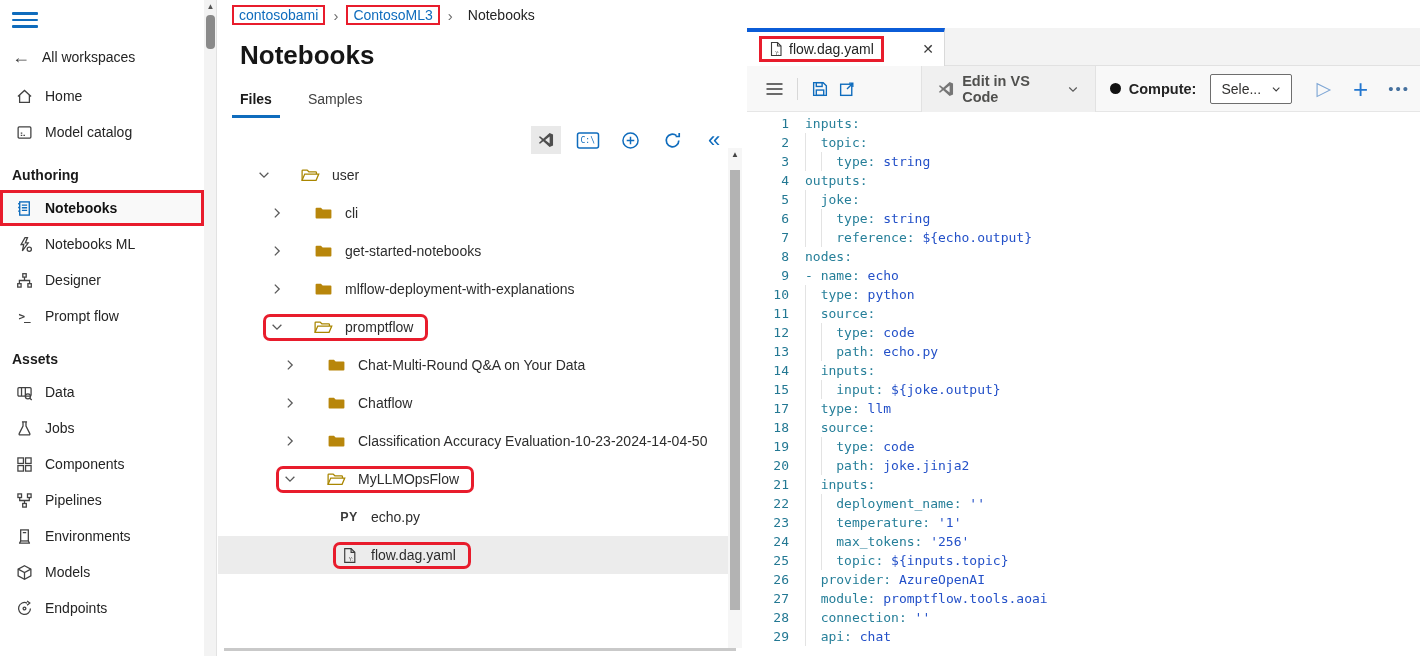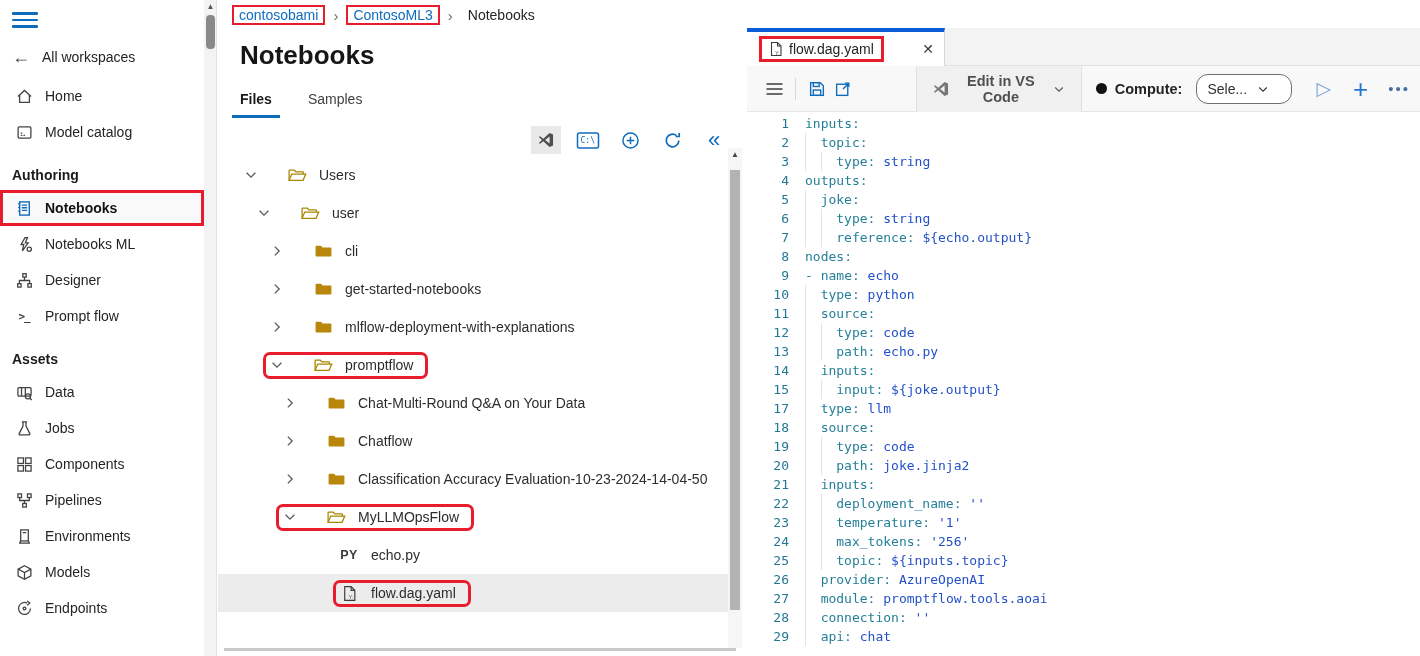--- a/index.html
+++ b/index.html
@@ -55,29 +55,29 @@
   .tree-sb .thumb { position:absolute; top:22px; left:2px; width:10px; height:440px; background:#b3b3b3; }
   .mid-hbar { position:absolute; left:6px; top:648px; width:512px; height:3px; background:#c9c9c9; }
 
   
   .tabstrip { position:absolute; left:747px; top:28px; width:673px; height:38px; background:#f3f3f3; border-bottom:1px solid #e1e1e1; }
   .etab { position:absolute; left:0; top:0; width:198px; height:38px; background:#fff; border-top:4px solid #0b5cd7; border-right:1px solid #d9d9d9; display:flex; align-items:center; padding:0 10px 0 12px; }
   .etab-inner { display:inline-flex; align-items:center; gap:6px; border:3px solid #e81c2c; padding:2px 7px; }
   .etab-name { font-size:14px; color:#242424; }
   .etab-close { margin-left:auto; font-size:14px; color:#3b3b3b; cursor:pointer; }
 
-  .etoolbar { position:absolute; left:747px; top:66px; width:673px; height:46px; background:#f8f8f8; border-bottom:1px solid #e6e6e6; display:flex; align-items:center;text-align:center; }
+  .etoolbar { position:absolute; left:747px; top:66px; width:673px; height:46px; background:#f8f8f8; border-bottom:1px solid #e6e6e6; display:flex; align-items:center; }
   .etb-btn { display:flex; align-items:center; justify-content:center; width:30px; height:30px; cursor:pointer; }
   .etb-divider { width:1px; height:22px; background:#d8d8d8; margin:0 8px; }
   .seg-vscode { height:46px; display:flex; align-items:center; gap:8px; padding:0 16px; background:#f0f0f0; border-left:1px solid #e2e2e2; border-right:1px solid #e2e2e2; margin-left:60px; cursor:pointer; }
   .seg-vscode .lbl { font-size:14.5px; color:#50504e; font-weight:bold; }
   .compute { display:flex; align-items:center; gap:8px; margin-left:14px; }
   .compute .dot { width:11px; height:11px; border-radius:50%; background:#111; }
   .compute .lbl { font-size:14.5px; font-weight:bold; color:#242424; }
-  .compute-select { display:flex; align-items:center; gap:10px; border:1px solid #6e6e6e; border-radius:12px; background:#fff; height:30px; padding:0 10px; margin-left:6px; font-size:14px; color:#323130; cursor:pointer; width:96px; }
+  .compute-select { display:flex; align-items:center; gap:10px; border:1px solid #6e6e6e; border-radius:2px; background:#fff; height:30px; padding:0 10px; margin-left:6px; font-size:14px; color:#323130; cursor:pointer; width:82px; }
   .run-icon { font-size:19px; color:#7ba4d4; margin-left:24px; cursor:pointer; }
   .plus-icon { font-size:26px; font-weight:300; color:#2477cf; margin-left:22px; cursor:pointer; line-height:20px; }
   .more-icon { font-size:15px; letter-spacing:2px; color:#46719e; margin-left:20px; margin-right:10px; cursor:pointer; }
 
   
   .editor { position:absolute; left:747px; top:112px; width:673px; height:544px; background:#fff; overflow:hidden; padding-top:2px; }
   .code-line { display:flex; height:19px; line-height:19px; font-family:"DejaVu Sans Mono", monospace; font-size:13px; white-space:pre; }
   .ln { flex:0 0 42px; text-align:right; color:#237893; margin-right:16px; }
   .guide { display:inline-block; width:2ch; height:19px; border-left:1px solid #e3e3e3; vertical-align:top; }
   .tok-k { color:#267f99; }
@@ -270,36 +270,20 @@
         <svg width="21" height="21" viewBox="0 0 20 20" fill="none" stroke="#0f6cbd" stroke-width="1.6">
             <path d="M16 10 a6 6 0 1 1 -2.2-4.65"></path>
             <path d="M16.4 2.8 V6.2 H13"></path>
           </svg>
       </div>
       <div class="mtb-btn">
           <span class="collapse-glyph">«</span>
         </div>
     </div>
     <div class="tree" id="tree">
-        <div class="tree-row" style="padding-left: 19px;">
-          <span class="t-wrap">
-            <span class="t-chev">
-              <svg width="14" height="14" viewBox="0 0 16 16" fill="none" stroke="#5a5a5a" stroke-width="1.5">
-                <polyline points="3,5.5 8,10.5 13,5.5"></polyline>
-              </svg>
-            </span>
-            <span class="t-ico">
-              <svg width="20" height="17" viewBox="0 0 19 16" fill="none" stroke="#a98600" stroke-width="1.2">
-                <path d="M2 12.6 V3.6 Q2 2.9 2.7 2.9 H6.8 L8.4 4.5 H14.9 Q15.6 4.5 15.6 5.2 V6.6"></path>
-                <path d="M2 12.6 L4.5 6.6 H17.8 L15.3 12.6 Z"></path>
-              </svg>
-            </span>
-            <span class="t-label">Users</span>
-          </span>
-        </div>
         <div class="tree-row" style="padding-left: 32px;">
           <span class="t-wrap">
             <span class="t-chev">
               <svg width="14" height="14" viewBox="0 0 16 16" fill="none" stroke="#5a5a5a" stroke-width="1.5">
                 <polyline points="3,5.5 8,10.5 13,5.5"></polyline>
               </svg>
             </span>
             <span class="t-ico">
               <svg width="20" height="17" viewBox="0 0 19 16" fill="none" stroke="#a98600" stroke-width="1.2">
                 <path d="M2 12.6 V3.6 Q2 2.9 2.7 2.9 H6.8 L8.4 4.5 H14.9 Q15.6 4.5 15.6 5.2 V6.6"></path>

